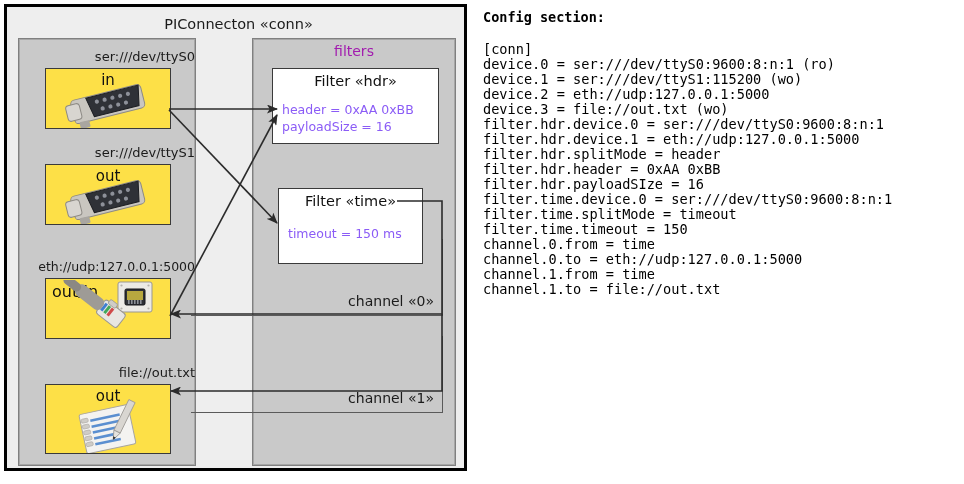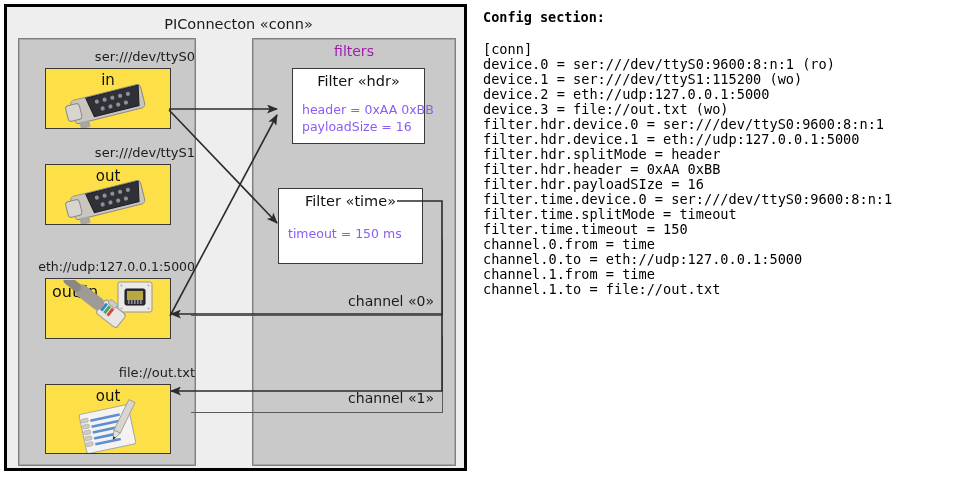--- a/index.html
+++ b/index.html
@@ -184,21 +184,21 @@
             </g>
           </g>
         </svg>
       </div>
     </div>
   </div>
 
   <div class="panel" id="filters-panel">
     <div class="panel-title">filters</div>
 
-    <div class="filter-box" style="left:39px;top:29px;width:133px;height:76px;">
+    <div class="filter-box" style="left:19px;top:29px;width:167px;height:76px;">
       <div class="filter-title">Filter «hdr»</div>
       <div class="filter-prop" style="top:33px;">header = 0xAA 0xBB</div>
       <div class="filter-prop" style="top:50px;">payloadSize = 16</div>
     </div>
 
     <div class="filter-box" style="left:25px;top:149px;width:145px;height:76px;">
       <div class="filter-title">Filter «time»</div>
       <div class="filter-prop" style="top:37px;text-align:right;">timeout = 150 ms</div>
     </div>
 

